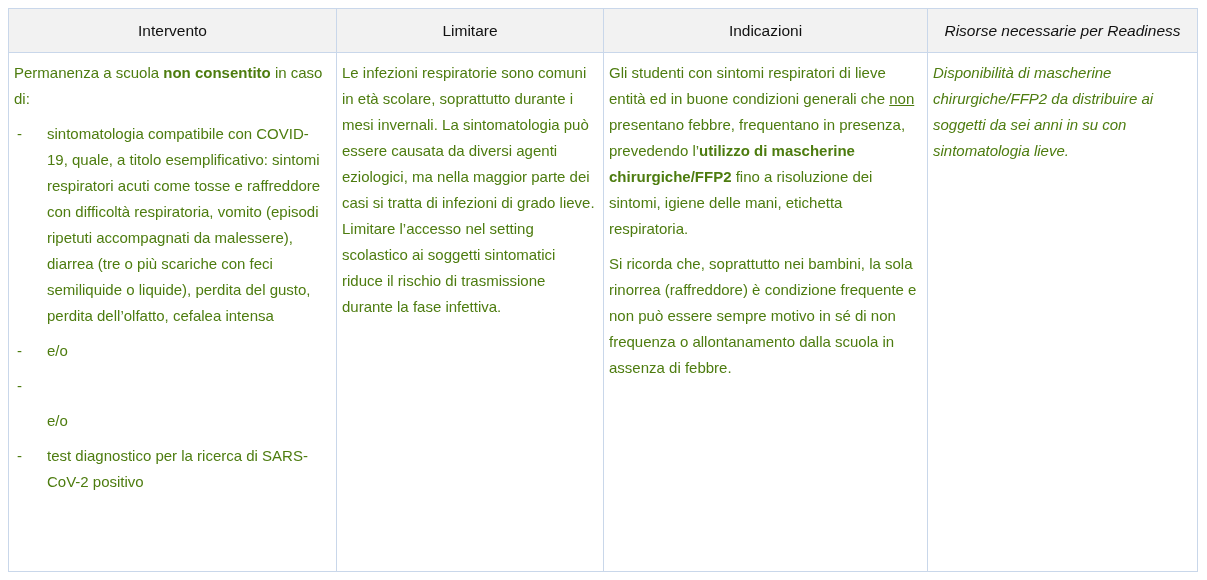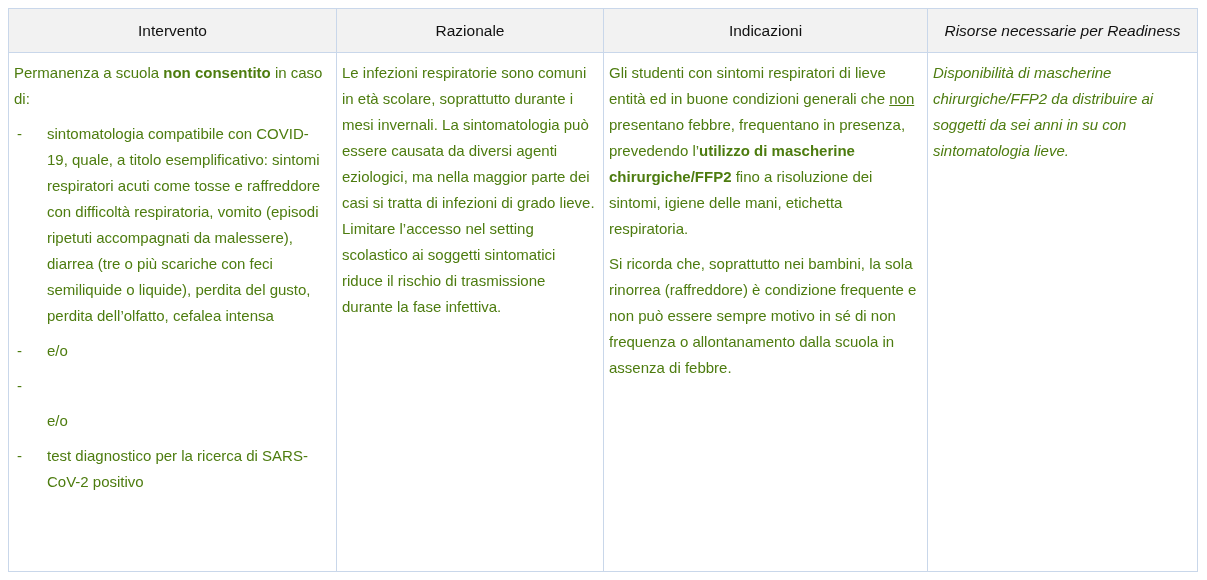--- a/index.html
+++ b/index.html
@@ -58,21 +58,21 @@
   strong { font-weight: bold; }
   .u { text-decoration: underline; }
 </style>
 </head>
 <body>
 
 <div class="doc-table">
 
   <div class="row header-row">
     <div class="cell">Intervento</div>
-    <div class="cell">Razionale</div>
+    <div class="cell">Limitare</div>
     <div class="cell">Indicazioni</div>
     <div class="cell">Risorse necessarie per Readiness</div>
   </div>
 
   <div class="row body-row">
 
     <div class="cell">
       <p class="para"><span>Permanenza a scuola </span><strong>non consentito</strong><span> in caso di:</span></p>
 
       <div class="li">

